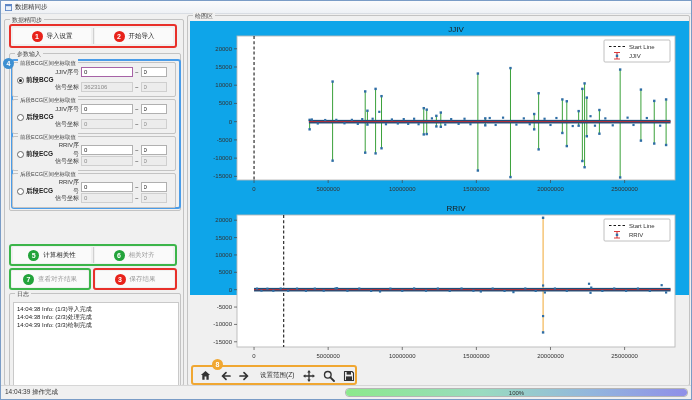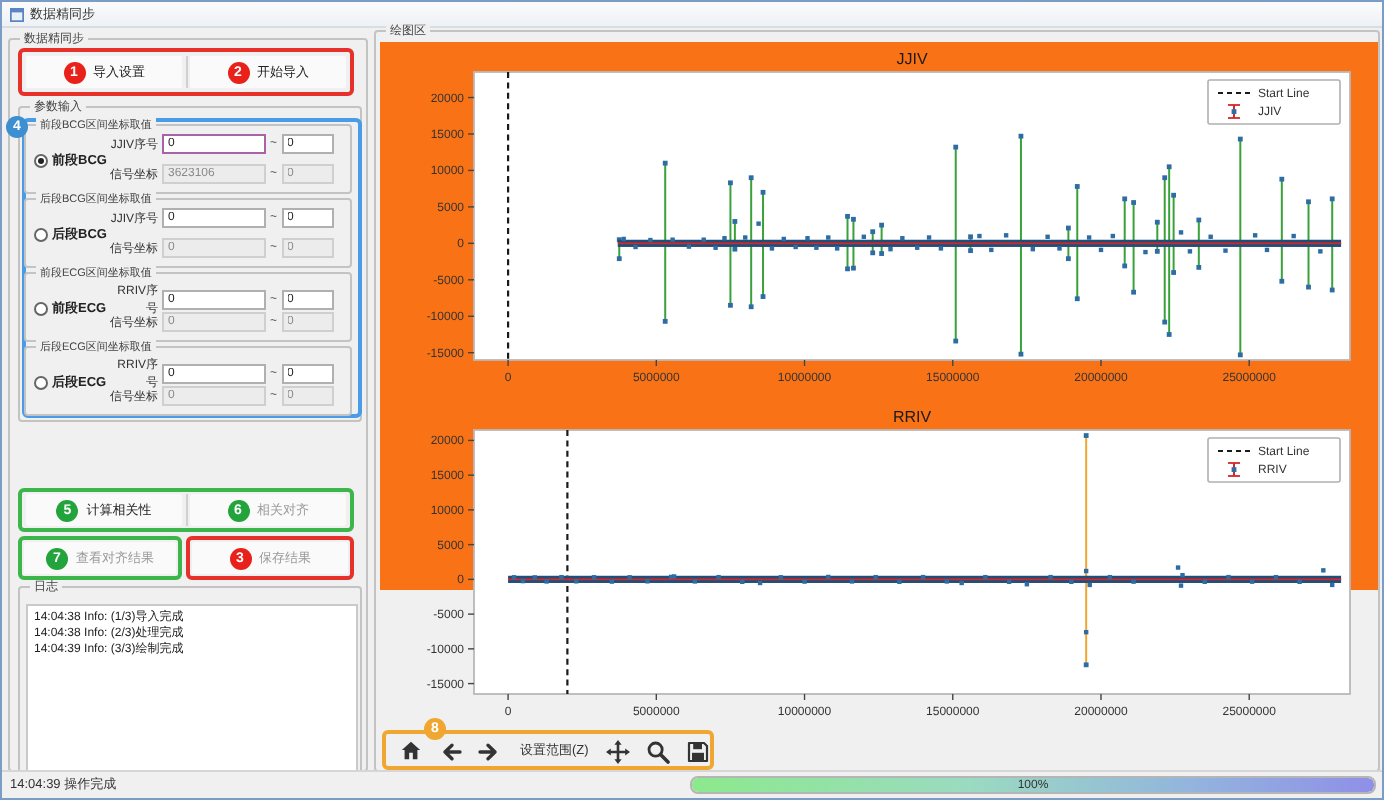--- a/index.html
+++ b/index.html
@@ -49,21 +49,21 @@
   .fin.small { width:26px; }
   .fin.focus { border:1px solid #a763a7; }
   .fin.dis { background:#ececec; border-color:#cfcfcf; color:#8a8a8a; }
   .tilde { font-size:6px; color:#444; }
   
   #logarea { position:absolute; left:3px; top:8px; width:166px; height:86px; background:#fff;
              border:1px solid #c9c9c9; padding:2px 3px; overflow:hidden; }
   #logarea .logline { font-size:6px; color:#222; line-height:8px; white-space:nowrap; }
   
   #plotgroup { background:#f0f0f0; }
-  #figure { position:absolute; left:2px; top:5px; width:499px; height:274px; background:#f97316; }
+  #figure { position:absolute; left:2px; top:5px; width:499px; height:274px; background:#0ea5e9; }
   svg text.ct { font-size:8px; fill:#1a1a1a; }
   svg text.tk { font-size:6px; fill:#333; }
   
   #mpl-toolbar { position:absolute; left:3px; top:346px; height:17px; display:flex;
                  align-items:center; gap:6px; padding:0 5px; }
   .tbtn { display:flex; align-items:center; justify-content:center; width:14px; height:14px; }
   #range-btn { font-size:6.5px; color:#333; padding:1px 2px; }
   
   #statusbar { position:absolute; left:0; bottom:0; width:100%; height:14px;
                border-top:1px solid #d6d6d6; background:#f0f0f0; display:flex;

